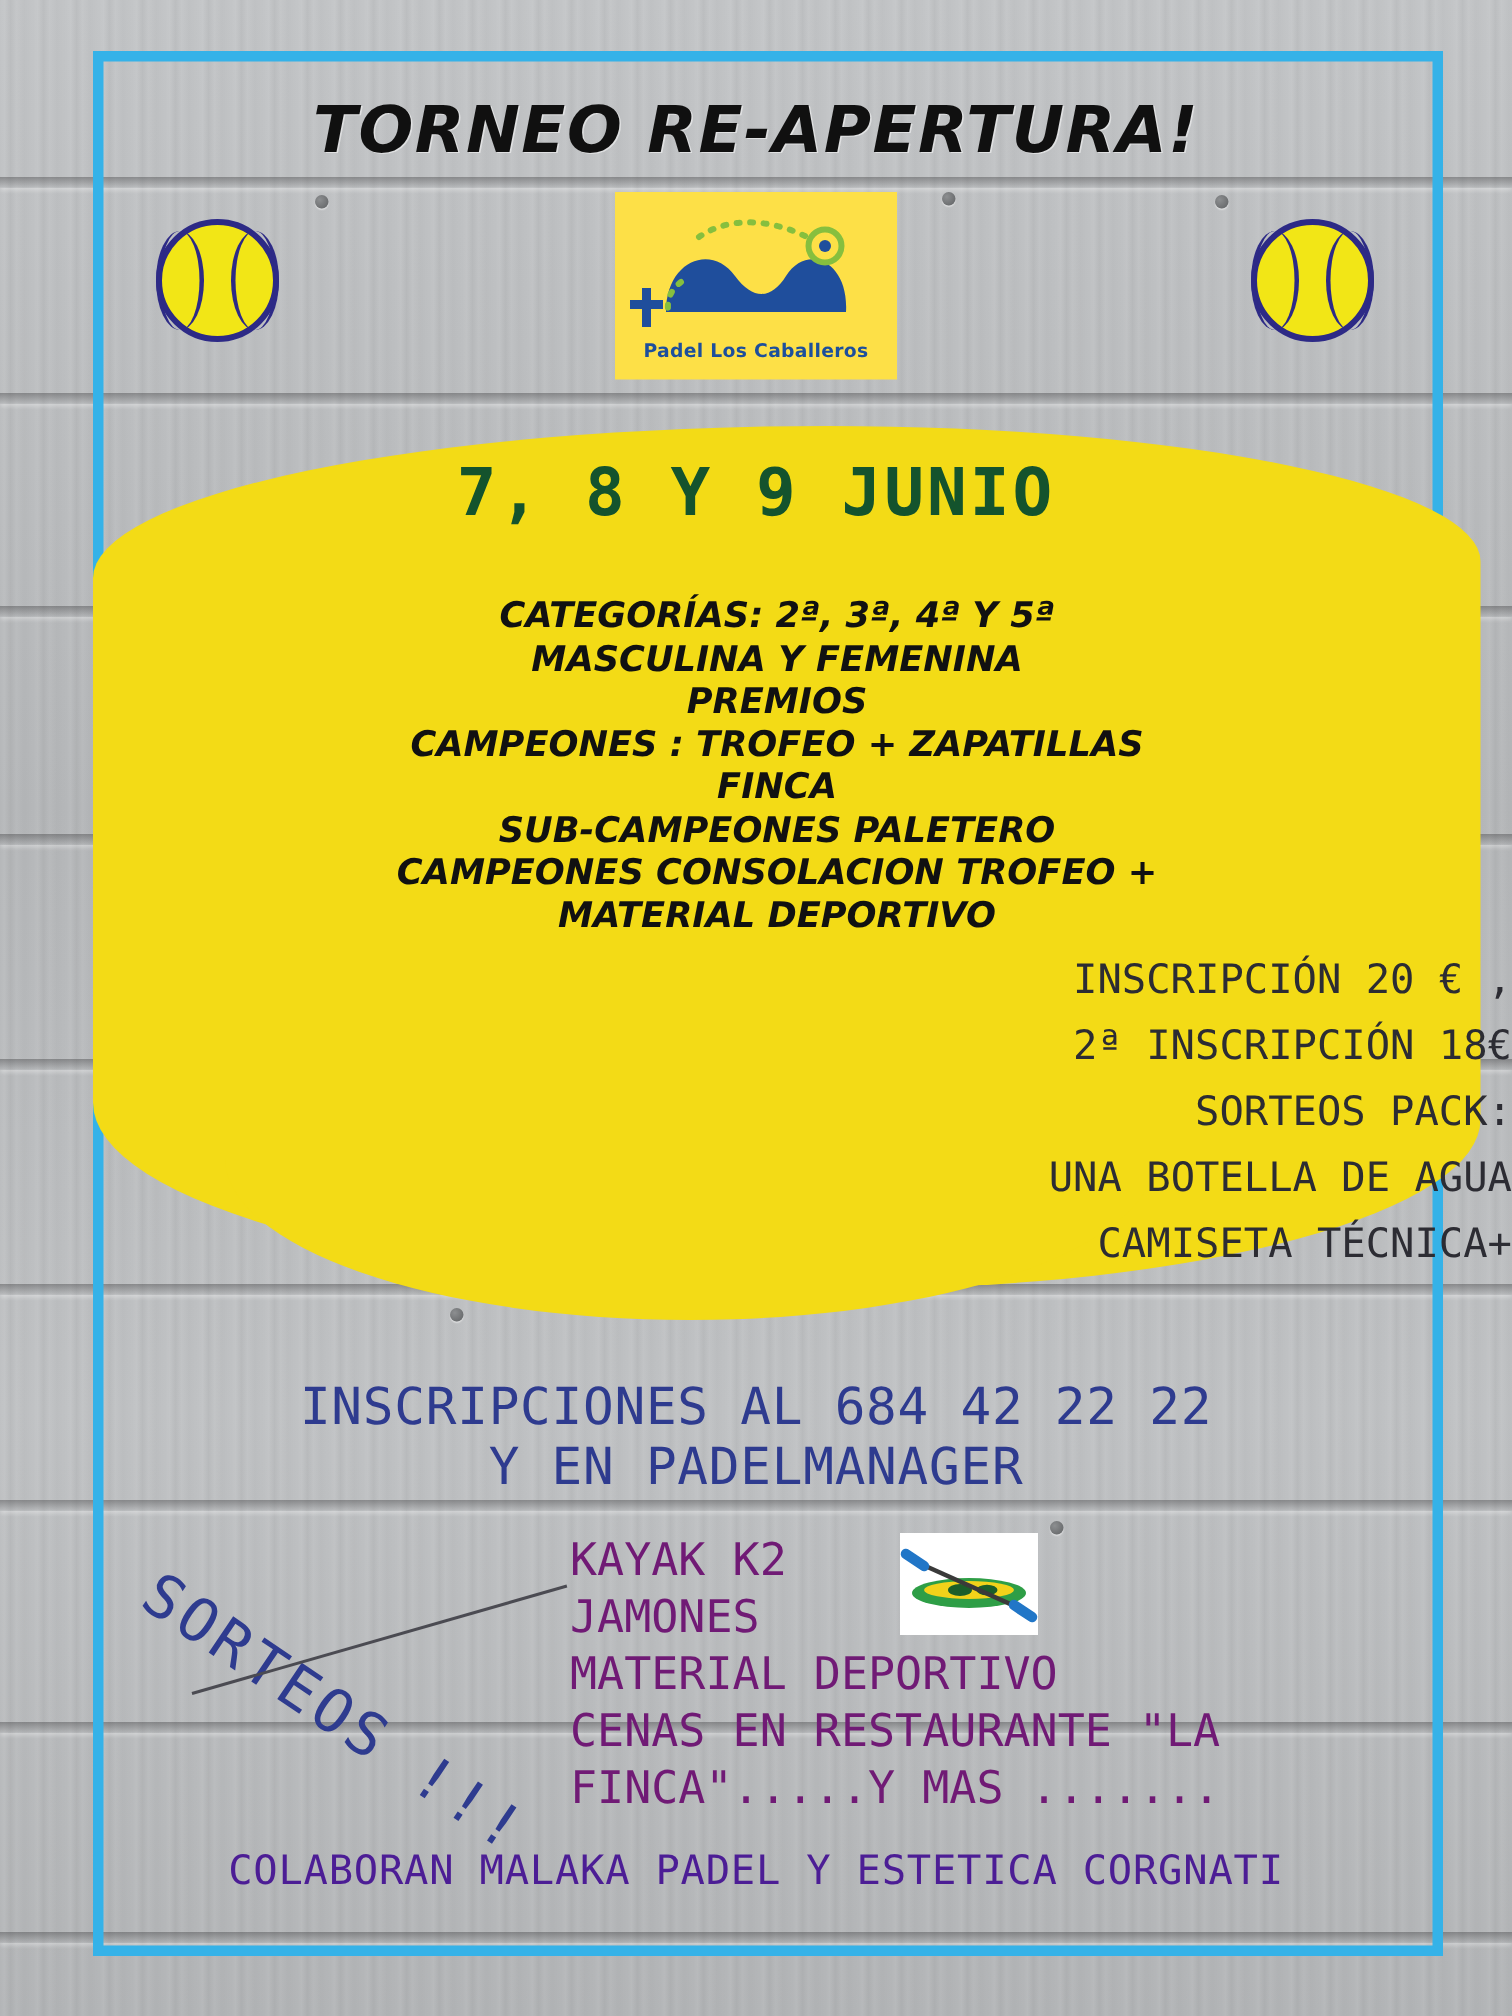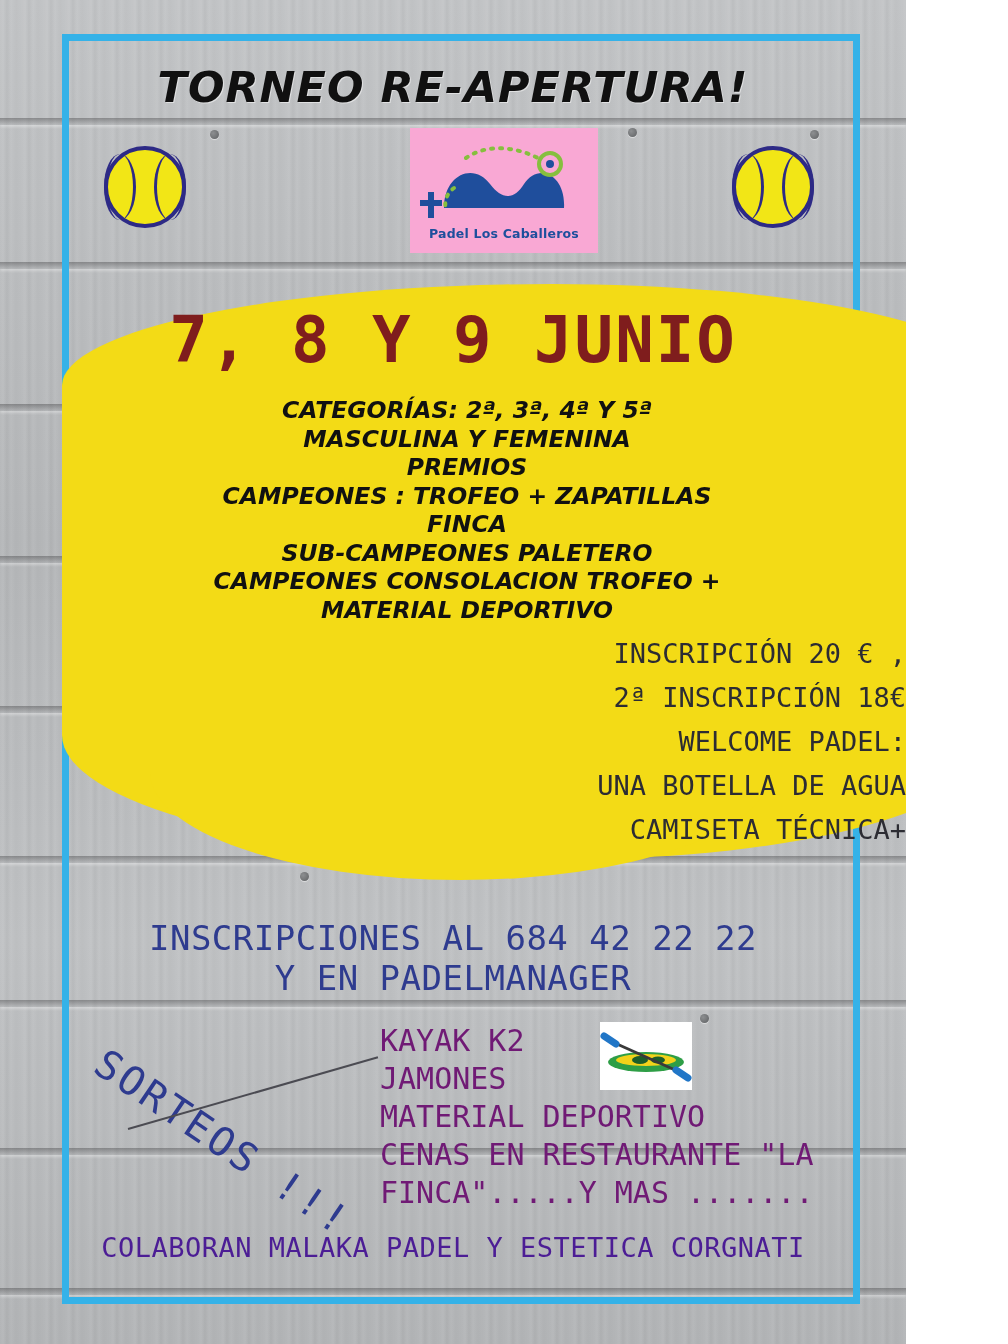--- a/index.html
+++ b/index.html
@@ -2,21 +2,21 @@
 <html><head>
 <meta charset="utf-8">
 <style>
   html, body {
     margin: 0;
     padding: 0;
     background: #ffffff;
   }
   #poster {
     position: relative;
-    width: 906px;
+    width: 1008px;
     height: 1344px;
     overflow: hidden;
     font-family: "DejaVu Sans", sans-serif;
     background: #b9babc;
   }
 
   
   .wood {
     position: absolute;
     inset: 0;
@@ -102,21 +102,21 @@
   .ball .seam.s1 { left: -4px; }
   .ball .seam.s2 { right: -4px; }
 
   
   .logo-card {
     position: absolute;
     left: 410px;
     top: 128px;
     width: 188px;
     height: 125px;
-    background: #f9a8d4;
+    background: #fde047;
   }
   .logo-card svg { display: block; }
   .logo-text {
     position: absolute;
     bottom: 12px;
     width: 100%;
     text-align: center;
     font-family: "DejaVu Sans", sans-serif;
     font-weight: bold;
     font-size: 12.5px;
@@ -145,23 +145,23 @@
   }
 
   .date {
     position: absolute;
     top: 303px;
     left: 0;
     width: 100%;
     text-align: center;
     font-family: "DejaVu Sans Mono", monospace;
     font-weight: bold;
-    font-size: 64px;
+    font-size: 44px;
     letter-spacing: 2px;
-    color: #7f1d1d;
+    color: #14532d;
   }
 
   .cats {
     position: absolute;
     top: 396px;
     left: 0;
     width: 100%;
     text-align: center;
     font-family: "DejaVu Sans", sans-serif;
     font-weight: bold;
@@ -316,21 +316,21 @@
     <div>CAMPEONES : TROFEO + ZAPATILLAS</div>
     <div>FINCA</div>
     <div>SUB-CAMPEONES PALETERO</div>
     <div>CAMPEONES CONSOLACION TROFEO +</div>
     <div>MATERIAL DEPORTIVO</div>
   </div>
 
   <div class="fees">
     <div>INSCRIPCIÓN 20 € ,</div>
     <div>2ª INSCRIPCIÓN 18€</div>
-    <div>WELCOME PADEL:</div>
+    <div>SORTEOS PACK:</div>
     <div>UNA BOTELLA DE AGUA</div>
     <div>CAMISETA TÉCNICA+</div>
   </div>
 
   <div class="inscr">
     <div>INSCRIPCIONES AL 684 42 22 22</div>
     <div>Y EN PADELMANAGER</div>
   </div>
 
   <div class="sorteos">SORTEOS !!!</div>

